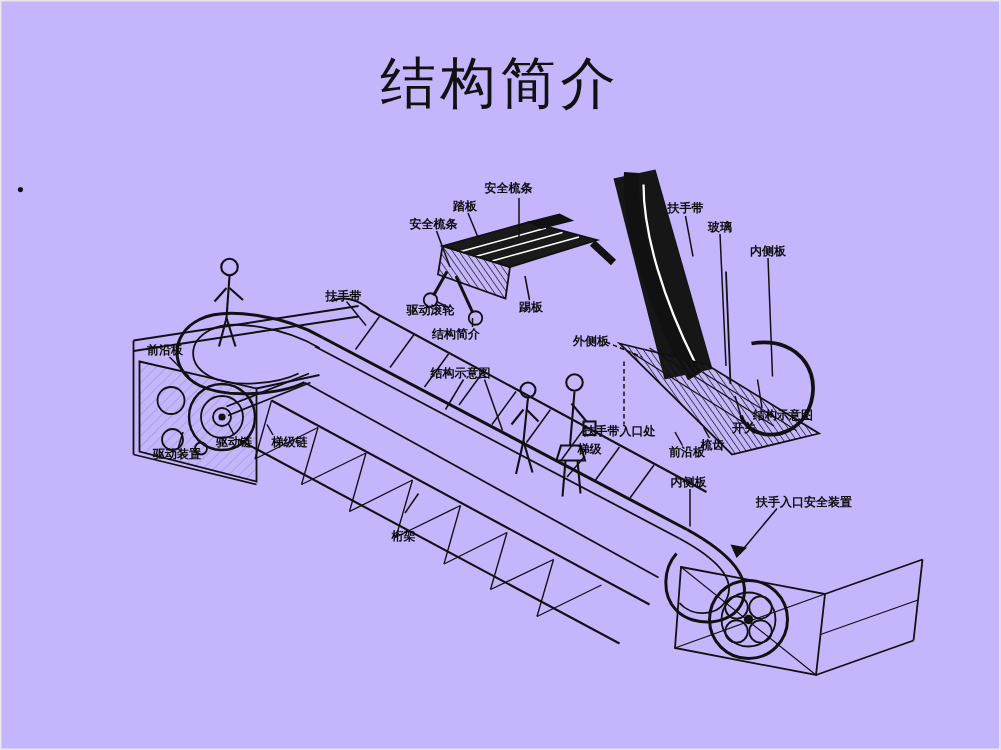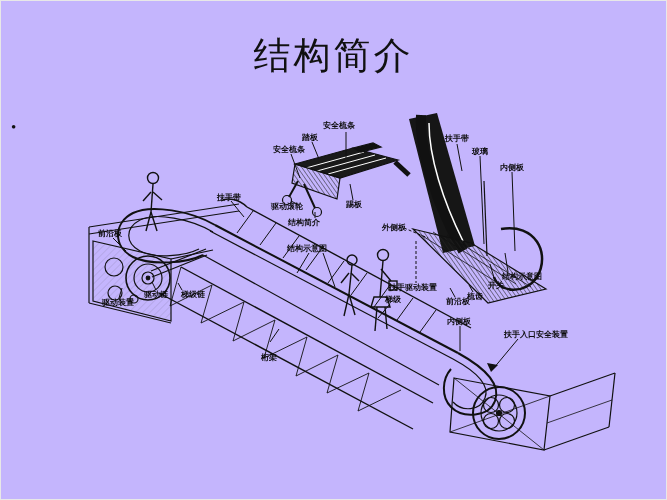--- a/index.html
+++ b/index.html
@@ -214,21 +214,21 @@
     <div class="lbl" style="left:272px;top:145px">安全梳条</div>
     <div class="lbl" style="left:270px;top:202px">驱动滚轮</div>
     <div class="lbl" style="left:287px;top:218px">结构简介</div>
     <div class="lbl" style="left:345px;top:200px">踢板</div>
     <div class="lbl" style="left:381px;top:223px">外侧板</div>
     <div class="lbl" style="left:444px;top:134px">扶手带</div>
     <div class="lbl" style="left:471px;top:147px">玻璃</div>
     <div class="lbl" style="left:499px;top:163px">内侧板</div>
     <div class="lbl" style="left:501px;top:272px">结构示意图</div>
     <div class="lbl" style="left:487px;top:281px">开关</div>
-    <div class="lbl" style="left:388px;top:283px">扶手驱动装置</div>
+    <div class="lbl" style="left:388px;top:283px">扶手带入口处</div>
     <div class="lbl" style="left:384px;top:295px">梯级</div>
     <div class="lbl" style="left:466px;top:292px">梳齿</div>
     <div class="lbl" style="left:445px;top:297px">前沿板</div>
     <div class="lbl" style="left:216px;top:193px">扶手带</div>
     <div class="lbl" style="left:97px;top:229px">前沿板</div>
     <div class="lbl" style="left:286px;top:244px">结构示意图</div>
     <div class="lbl" style="left:101px;top:298px">驱动装置</div>
     <div class="lbl" style="left:143px;top:290px">驱动链</div>
     <div class="lbl" style="left:180px;top:290px">梯级链</div>
     <div class="lbl" style="left:260px;top:353px">桁架</div>

